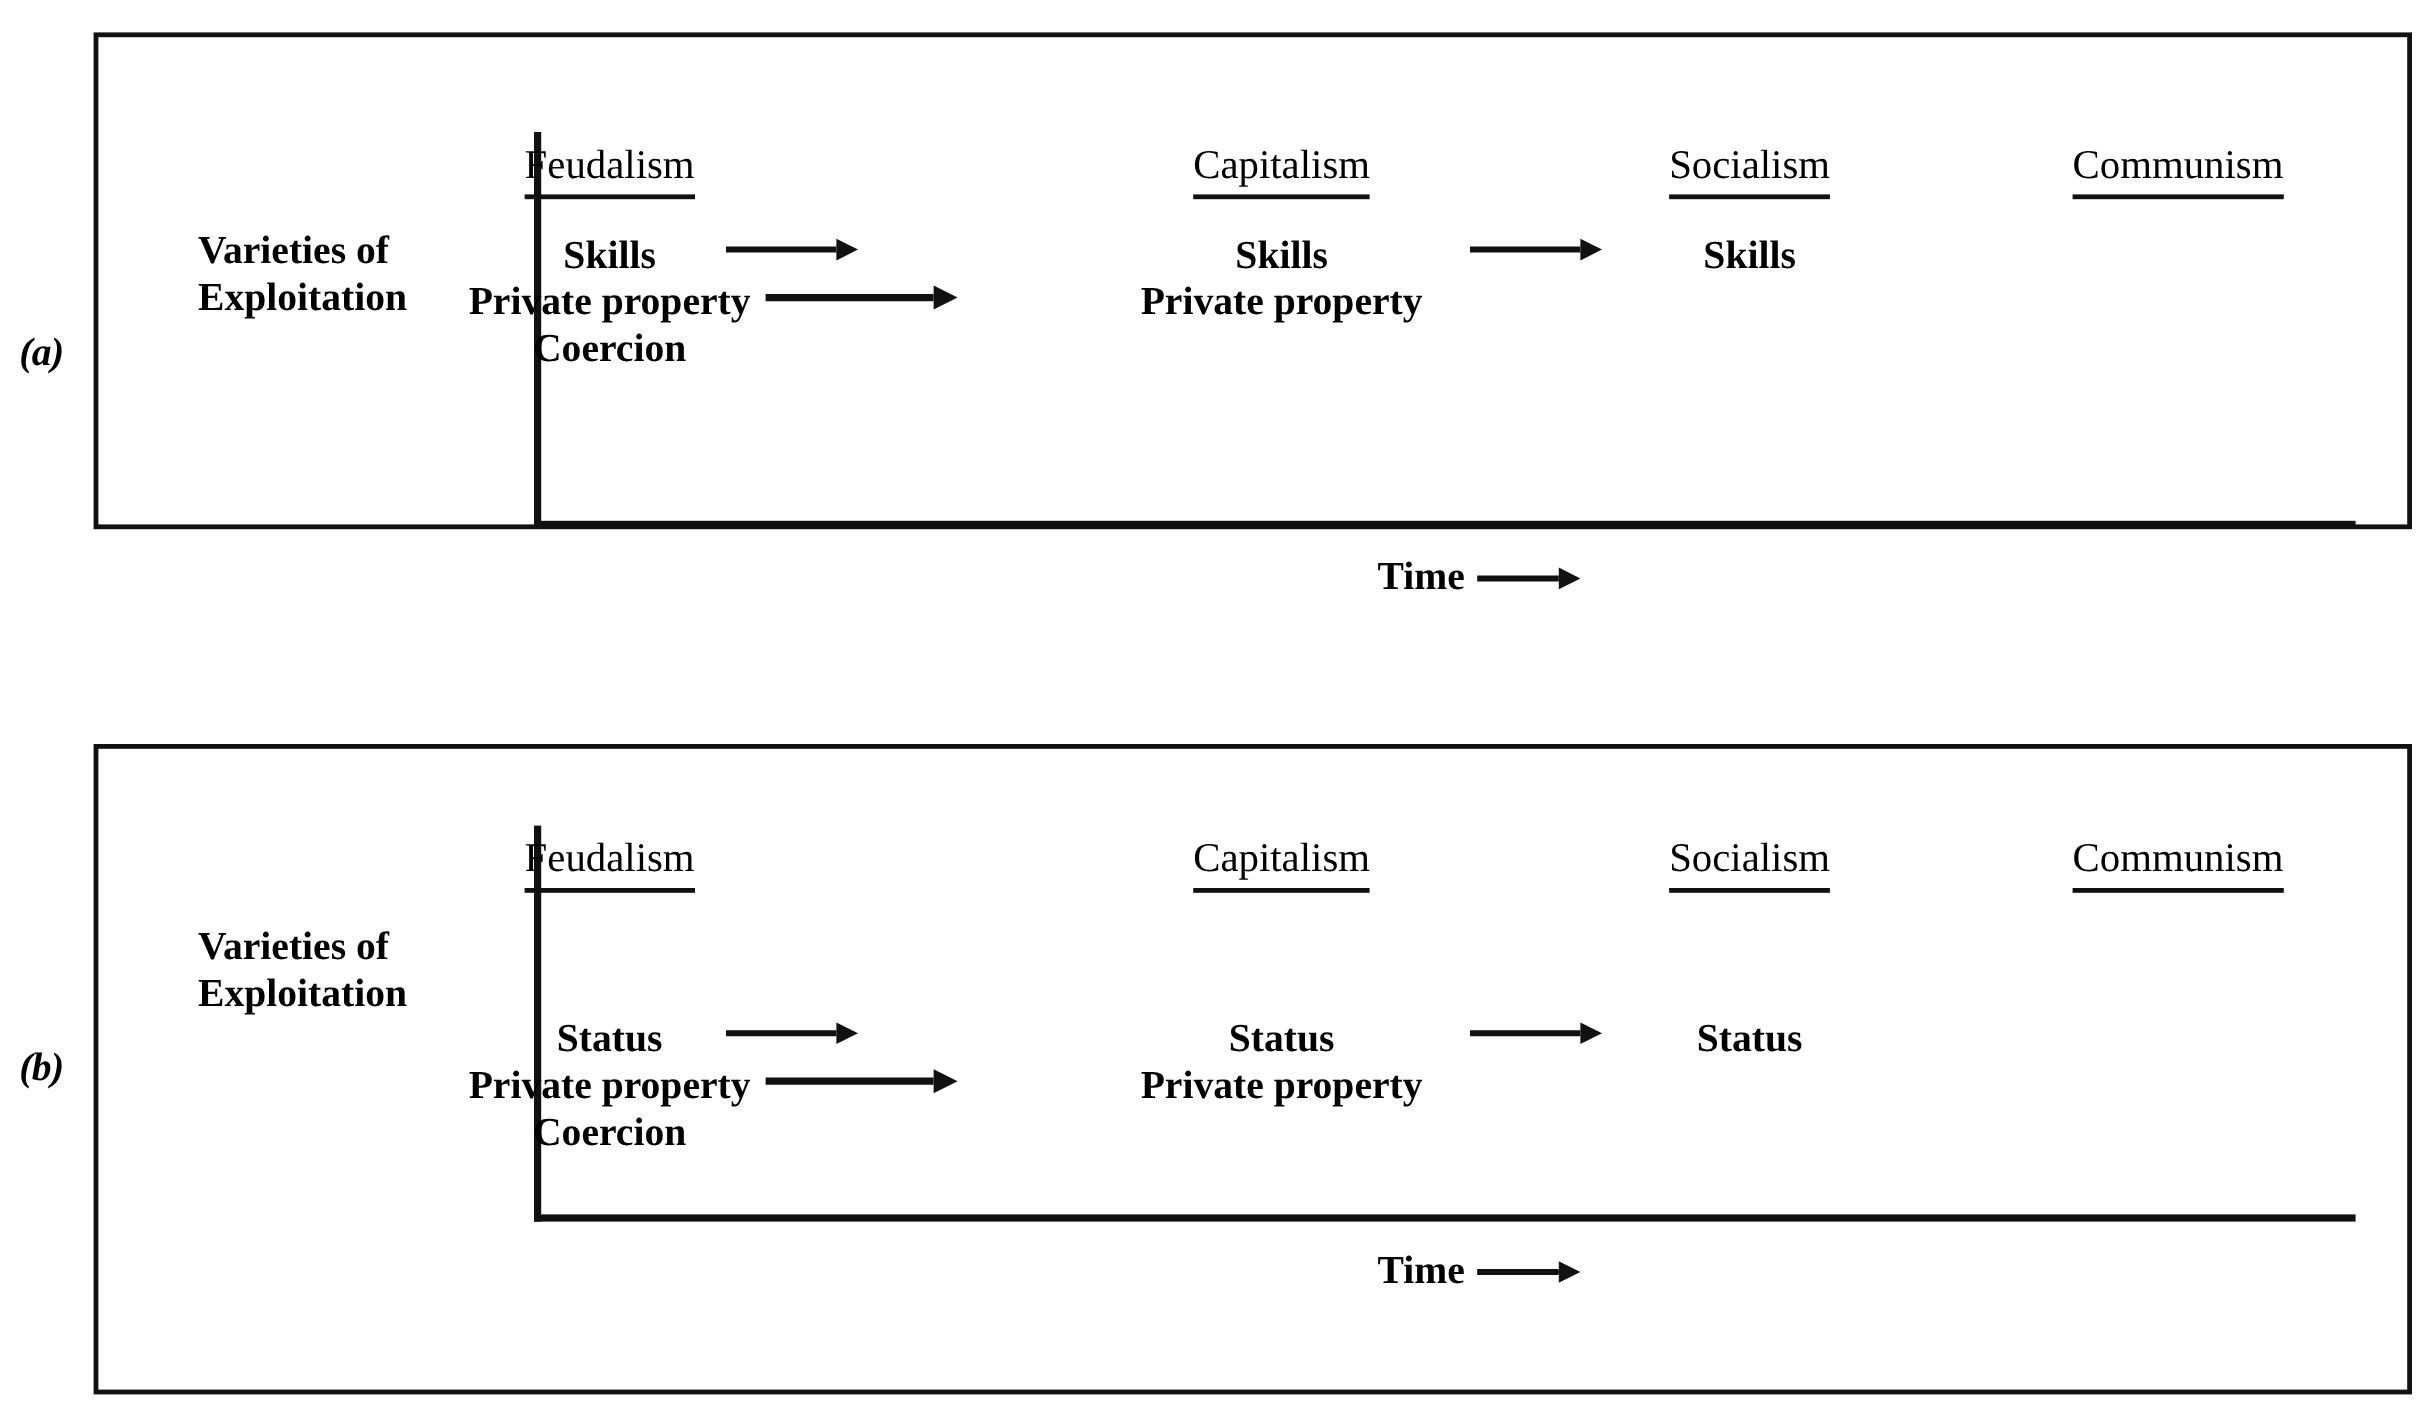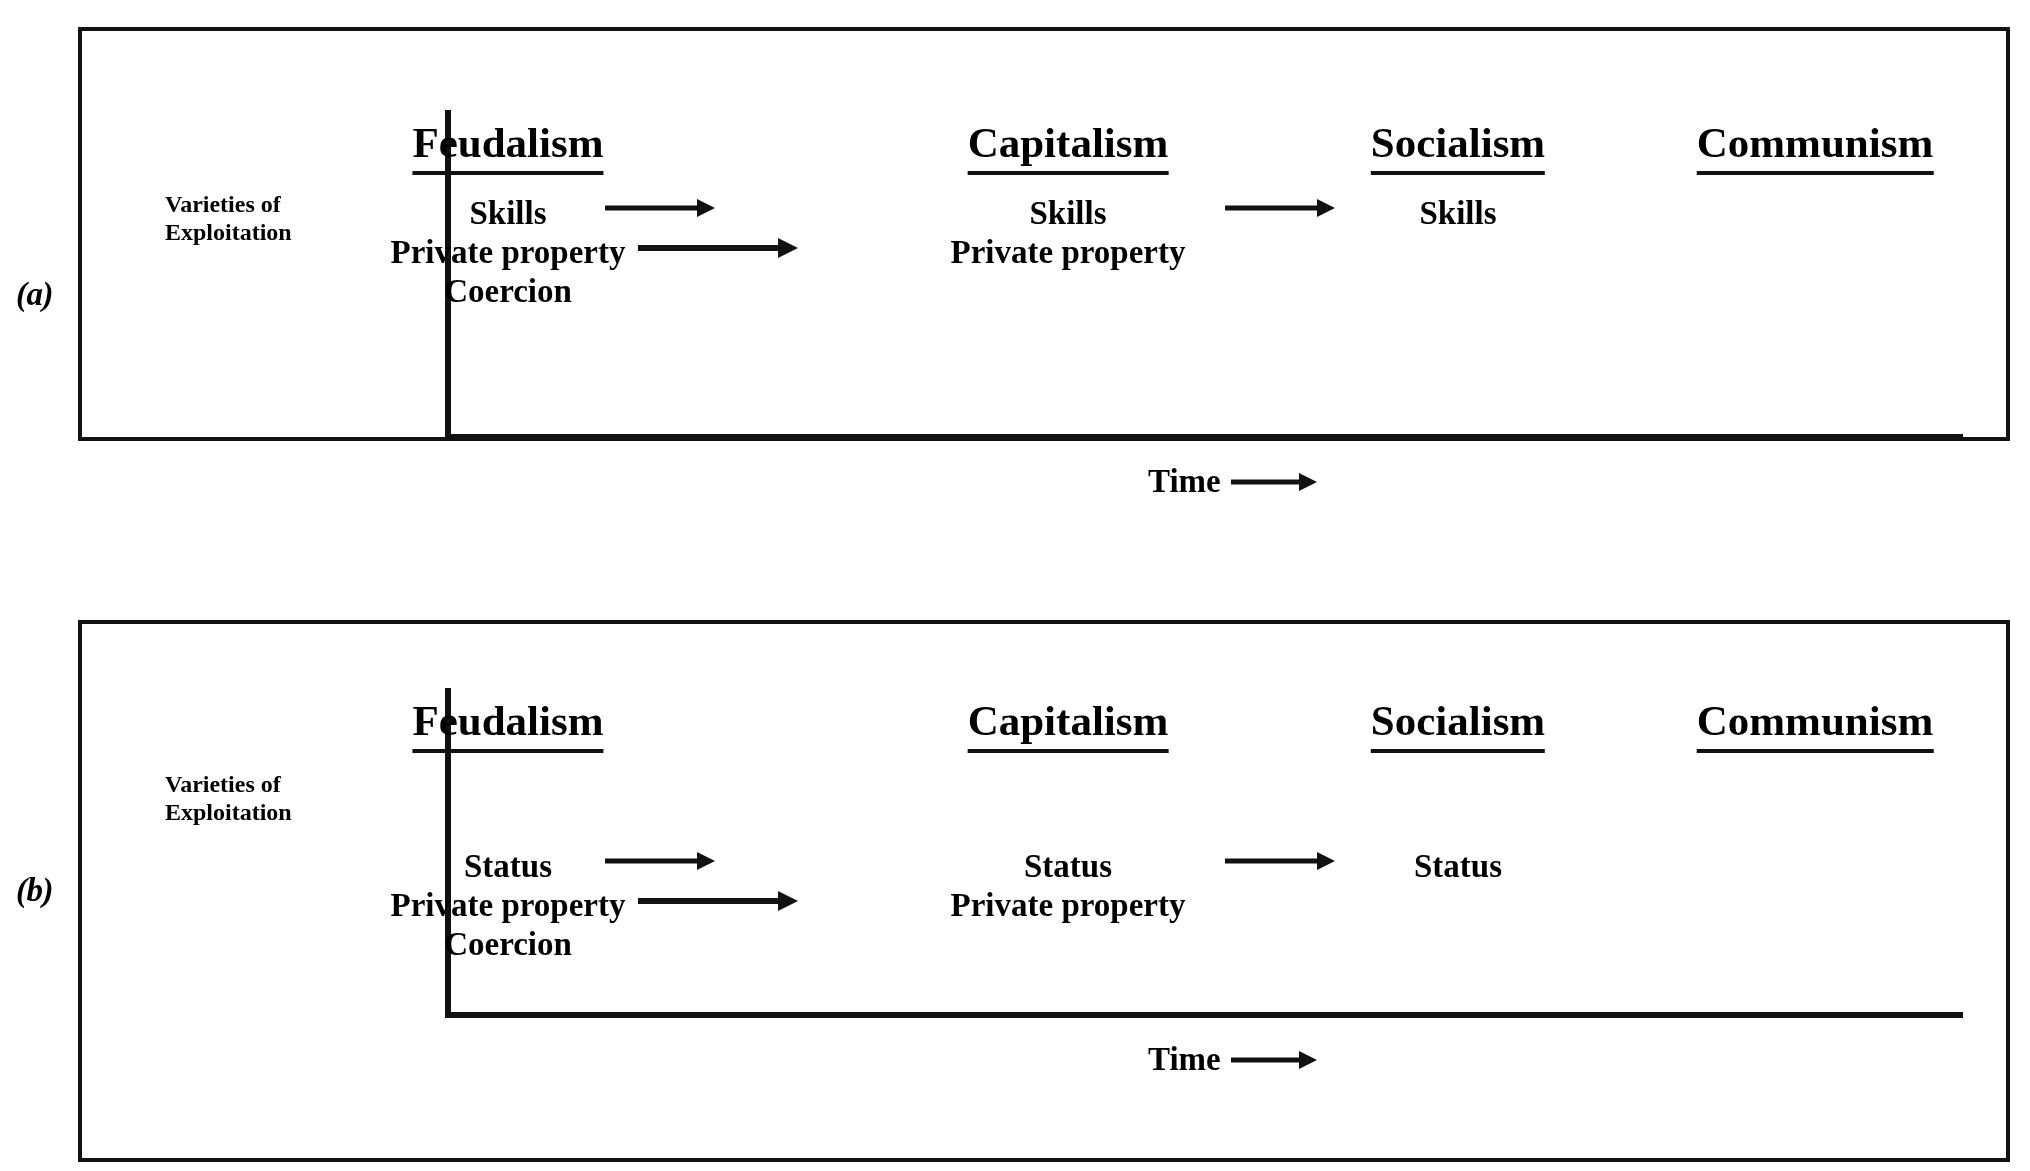--- a/index.html
+++ b/index.html
@@ -42,21 +42,21 @@
     line-height: 1;
     color: #000000;
     letter-spacing: -0.5px;
   }
   #letter-a { left: 16px; top: 278px; }
   #letter-b { left: 16px; top: 874px; }
 
   
   .row-label {
     position: absolute;
-    font-size: 24px;
+    font-size: 33px;
     font-weight: 700;
     line-height: 1.18;
     color: #000000;
     white-space: pre-line;
     text-align: left;
   }
 
   
   .axis-v {
     position: absolute;
@@ -66,22 +66,22 @@
   .axis-h {
     position: absolute;
     height: 6px;
     background: #111111;
   }
 
   
   .era-head {
     position: absolute;
     transform: translateX(-50%);
-    font-size: 43px;
-    font-weight: 700;
+    font-size: 34px;
+    font-weight: 400;
     line-height: 1;
     white-space: nowrap;
     color: #000000;
     padding-bottom: 7px;
     border-bottom: 4px solid #111111;
   }
 
   
   .cell {
     position: absolute;

